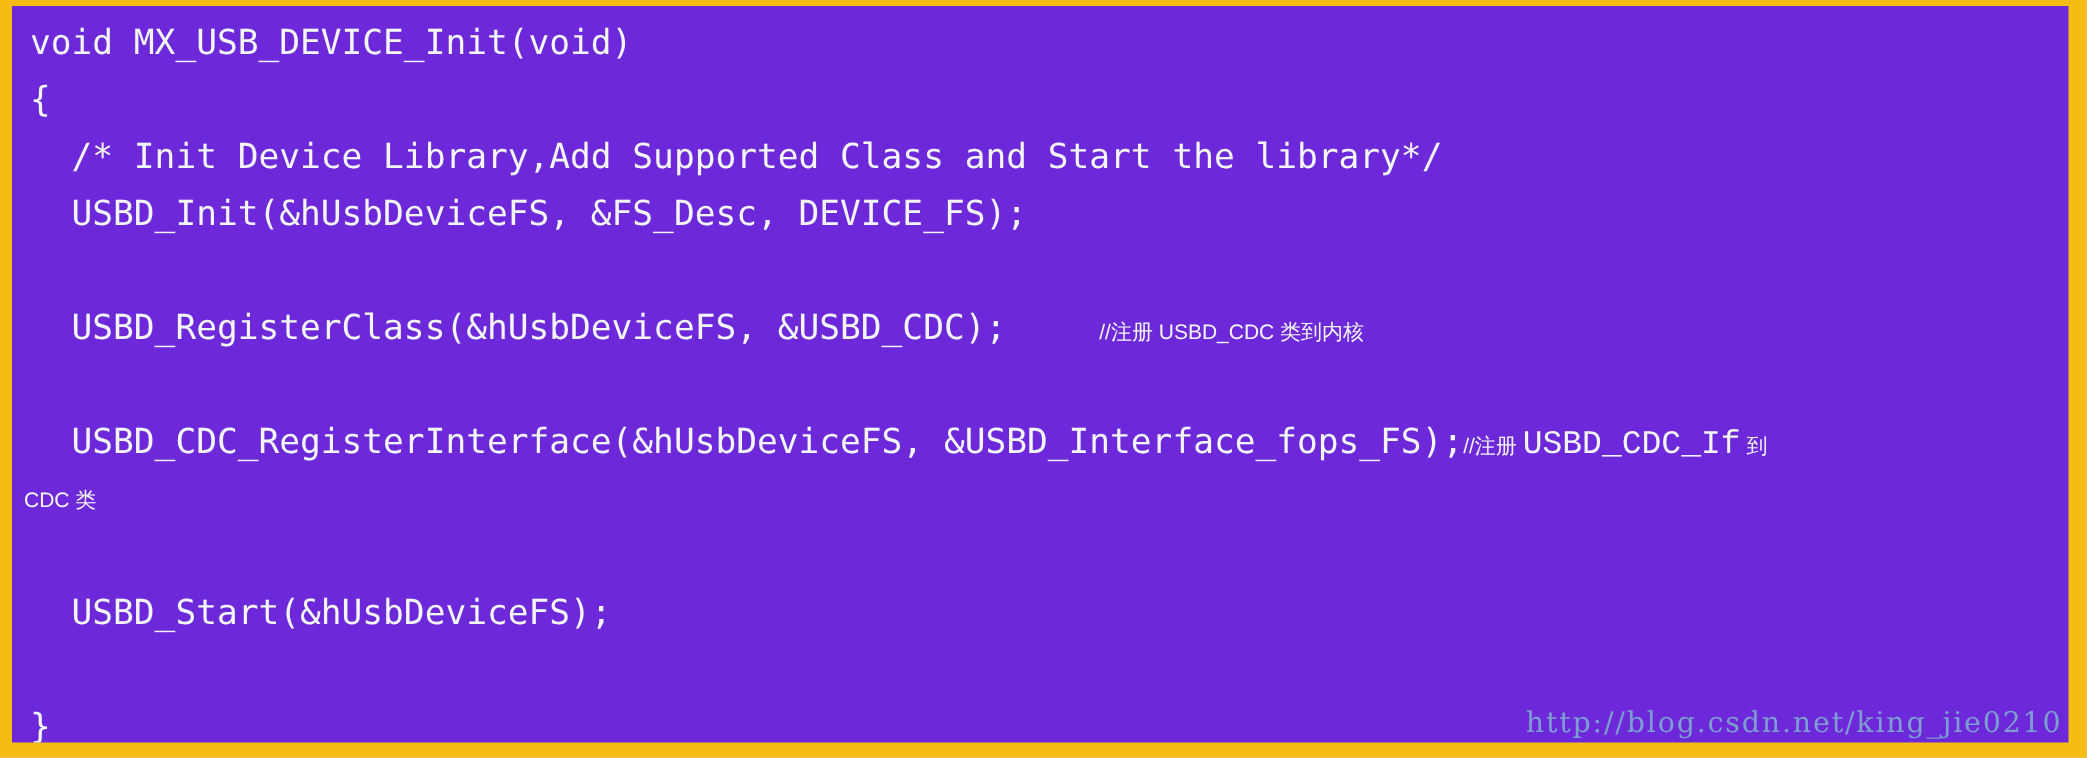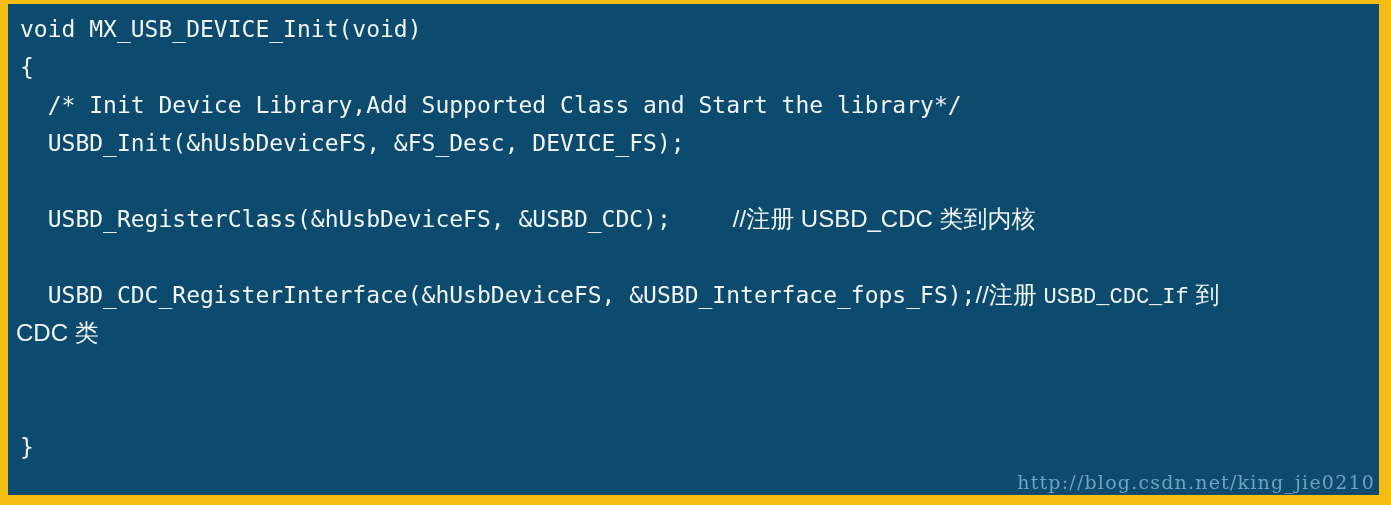--- a/index.html
+++ b/index.html
@@ -29,21 +29,21 @@
     border-right-width: 12px;
     border-bottom-width: 10px;
   }
 
   
   #code-surface {
     position: relative;
     box-sizing: border-box;
     width: 100%;
     height: 100%;
-    background: #0c4a6e;
+    background: #6d28d9;
     overflow: hidden;
   }
 
   .code-block {
     position: absolute;
     left: 0;
     top: 0;
     right: 0;
     padding: 6px 0 0 12px;
   }
@@ -64,21 +64,21 @@
 
   
   .code-line.wrapped {
     padding-left: 0;
     margin-left: -4px;
   }
 
   
   .cmt-cn {
     font-family: "Liberation Sans", "DejaVu Sans", sans-serif;
-    font-size: 24px;
+    font-size: 14px;
   }
   .cmt-mono {
     font-family: Liberation Mono, monospace;
     font-size: 22px;
   }
 
   .indent-cmt {
     display: inline-block;
     width: 62px;
   }
@@ -119,20 +119,21 @@
       <div class="code-line"><span>  USBD_RegisterClass(&amp;hUsbDeviceFS, &amp;USBD_CDC);</span><span class="indent-cmt"></span><span class="cmt-cn">//注册 USBD_CDC 类到内核</span></div>
 
       <div class="code-line blank">&nbsp;</div>
 
       <div class="code-line"><span>  USBD_CDC_RegisterInterface(&amp;hUsbDeviceFS, &amp;USBD_Interface_fops_FS);</span><span class="cmt-cn">//注册 </span><span class="cmt-mono">USBD_CDC_If</span><span class="cmt-cn"> 到</span></div>
 
       <div class="code-line wrapped cmt-cn">CDC 类</div>
 
       <div class="code-line blank">&nbsp;</div>
 
+      <div class="code-line">  USBD_Start(&amp;hUsbDeviceFS);</div>
 
       <div class="code-line blank">&nbsp;</div>
 
       <div class="code-line">}</div>
 
     </div>
 
     <div id="watermark">http://blog.csdn.net/king_jie0210</div>
 
   </div>

